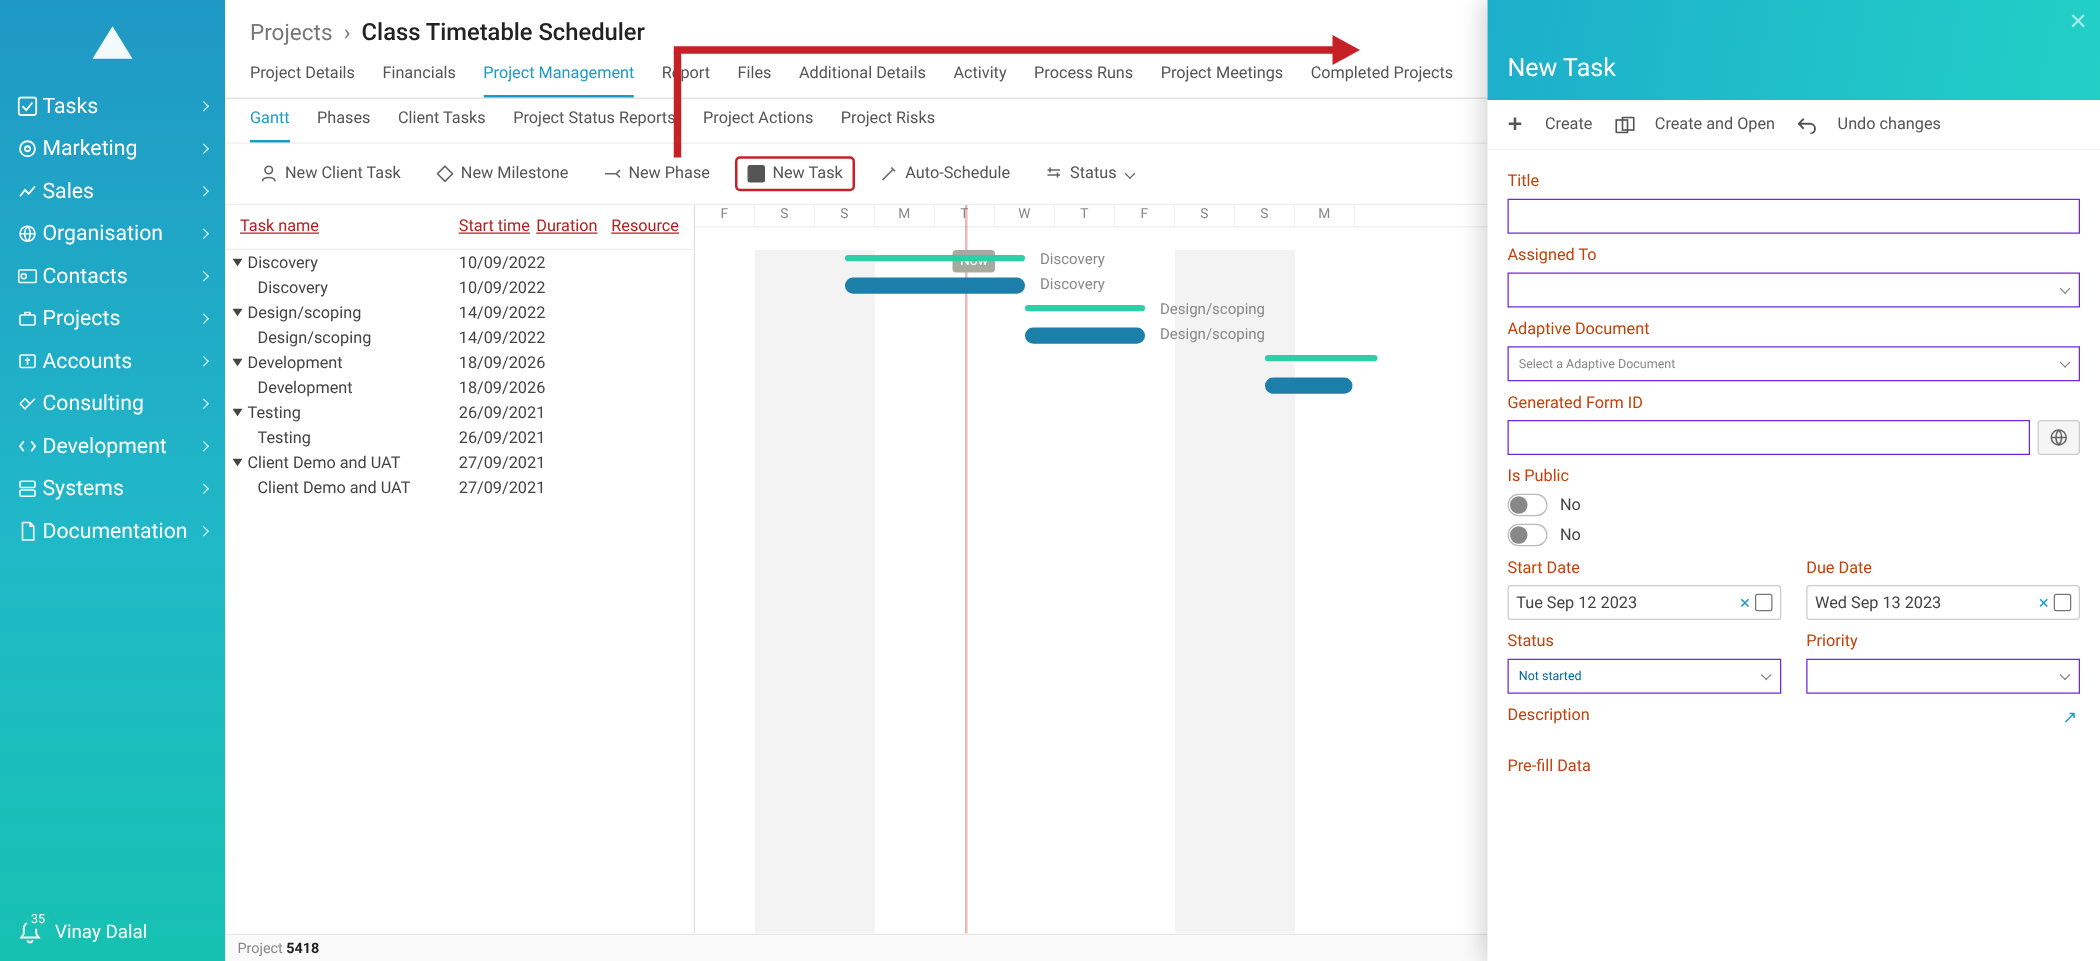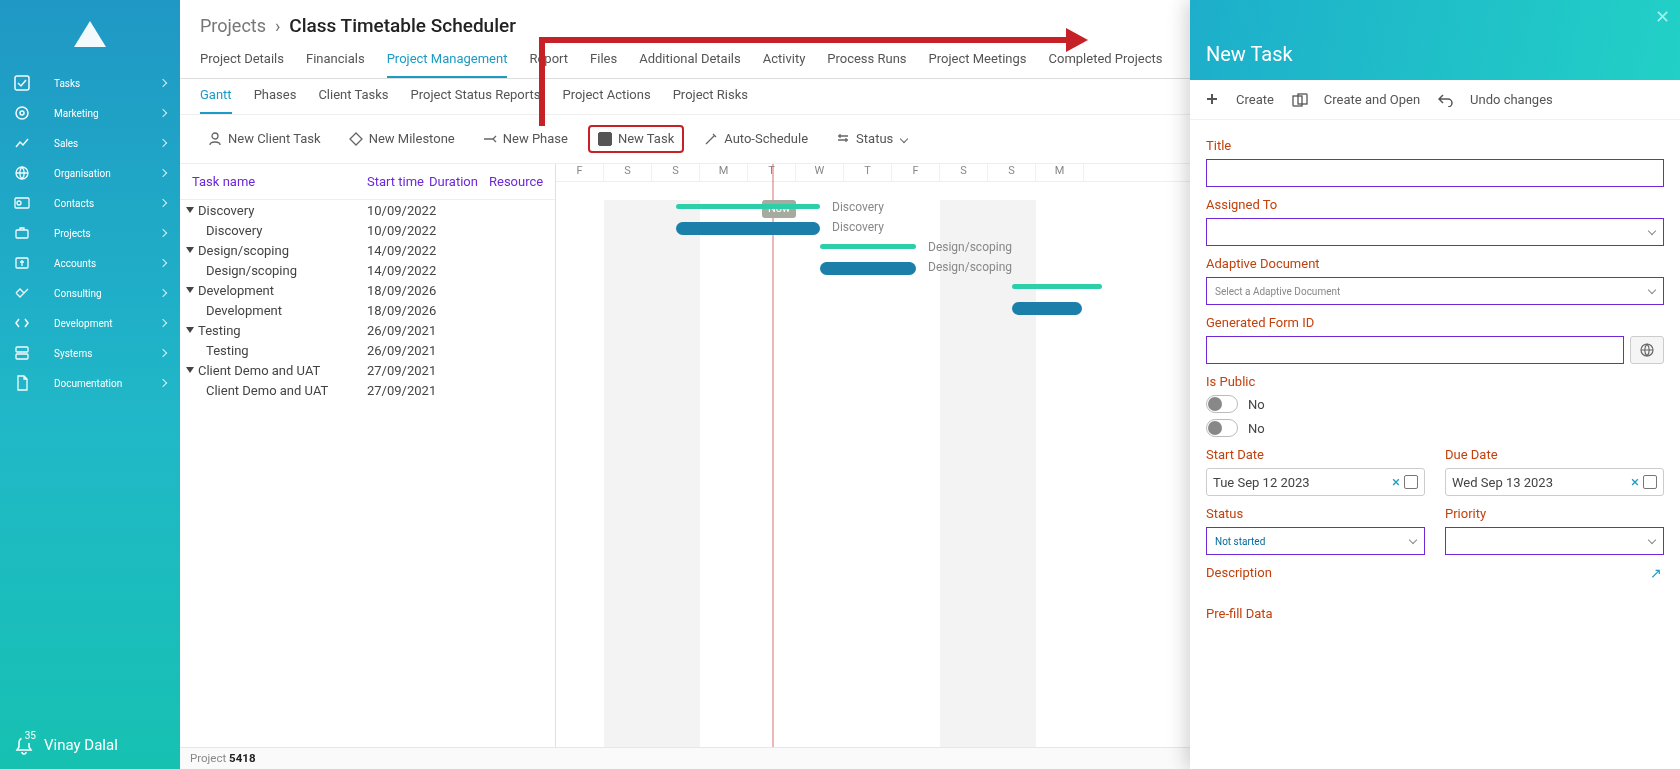--- a/index.html
+++ b/index.html
@@ -4,21 +4,21 @@
 <style>
   * { box-sizing: border-box; }
   html, body { margin: 0; padding: 0; height: 100%; font-family: -apple-system, BlinkMacSystemFont, "Segoe UI", Roboto, Arial, sans-serif; font-size: 13px; color: #444; background: #f0f0f0; }
   .app { display: flex; height: 769px; width: 1680px; position: relative; overflow: hidden; background: #fff; }
 
   
   .sidebar { width: 180px; flex: 0 0 180px; background: linear-gradient(180deg,#1f98c5 0%,#20b8c8 55%,#16c1b1 100%); color: #fff; display:flex; flex-direction:column; }
   .logo-box { height: 68px; display:flex; align-items:center; justify-content:center; }
   .logo-triangle { width:0; height:0; border-left:16px solid transparent; border-right:16px solid transparent; border-bottom:26px solid #fff; opacity:.95;}
   .nav { flex:1; }
-  .nav-item { display:flex; align-items:center; padding:7px 14px; font-size:10px; cursor:pointer; gap:24px; }
+  .nav-item { display:flex; align-items:center; padding:7px 14px; font-size:17px; cursor:pointer; gap:4px; }
   .nav-icon { width:16px; height:16px; flex:0 0 16px; opacity:.95; }
   .nav-label { flex:1; }
   .nav-chevron { width:6px; height:6px; border-right:1.5px solid #fff; border-bottom:1.5px solid #fff; transform:rotate(-45deg); opacity:.8;}
   .user-box { display:flex; align-items:center; gap:10px; padding:14px; font-size:15px;}
   .bell { position:relative; width:20px; height:20px; }
   .bell-badge { position:absolute; top:-6px; right:-6px; background:#19c3b3; color:#fff; border-radius:8px; font-size:10px; padding:0 4px; line-height:14px;}
 
   
   .main { flex:1; position:relative; background:#fff; display:flex; flex-direction:column; }
   .breadcrumb { padding:14px 20px 6px; font-size:18px; color:#777; }
@@ -31,21 +31,21 @@
   .toolbar { display:flex; gap:12px; padding:10px 20px; align-items:center; border-bottom:1px solid #eee; font-size:13px; color:#555;}
   .tool-btn { display:flex; align-items:center; gap:6px; padding:4px 8px; border-radius:4px; cursor:pointer; line-height:16px; }
   .tool-btn.highlighted { border:2px solid #c62127; border-radius:4px;}
   .tool-icon { width:14px; height:14px; display:inline-block; border:1.2px solid #777; border-radius:2px;}
   .tool-icon.task { background:#555; border-color:#555;}
   .tool-btn .drop { width:6px;height:6px;border-right:1.3px solid #666;border-bottom:1.3px solid #666;transform:rotate(45deg);margin-left:2px;}
 
   
   .gantt-wrap { flex:1; display:flex; position:relative; overflow:hidden; background:#f7f7f7;}
   .gantt-left { flex:0 0 376px; background:#fff; border-right:1px solid #e0e0e0; }
-  .gl-head { display:flex; height:36px; align-items:center; color:#6d28d9; font-size:13px; border-bottom:1px solid #eee; padding:0 6px;}
+  .gl-head { display:flex; height:36px; align-items:center; color:#b91c1c; font-size:13px; border-bottom:1px solid #eee; padding:0 6px;text-decoration:underline;}
   .gl-head .c-name{flex:1;padding-left:6px;}
   .gl-head .c-start{width:62px;}
   .gl-head .c-dur{width:60px;}
   .gl-head .c-res{width:60px;}
   .gl-row { display:flex; height:20px; align-items:center; font-size:13px; padding:0 6px;}
   .gl-row .rname{flex:1;display:flex;align-items:center;gap:4px;white-space:nowrap;overflow:hidden;}
   .gl-row .rname.child{padding-left:20px;}
   .gl-row .rstart{width:62px;overflow:hidden;white-space:nowrap;}
   .gl-row .rdur{width:60px;}
   .gl-row .rres{width:60px;}

